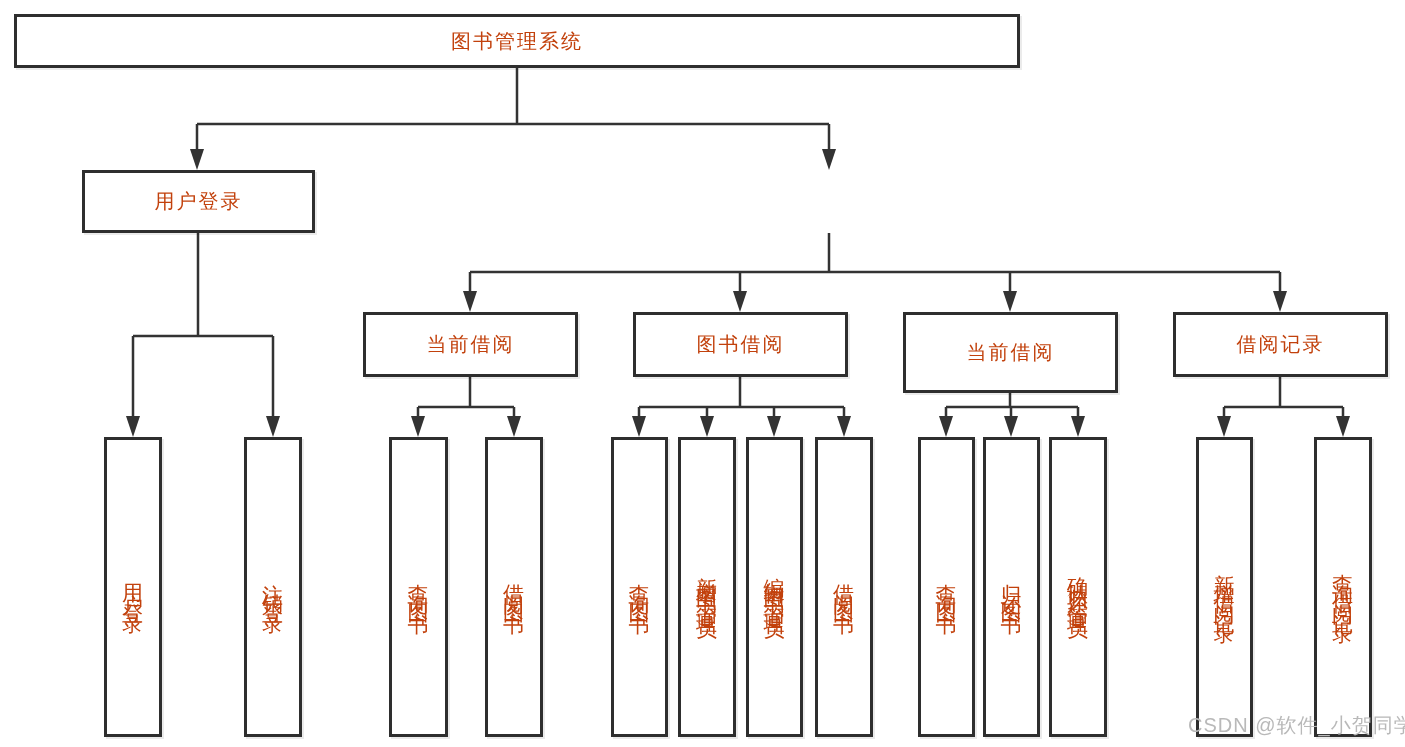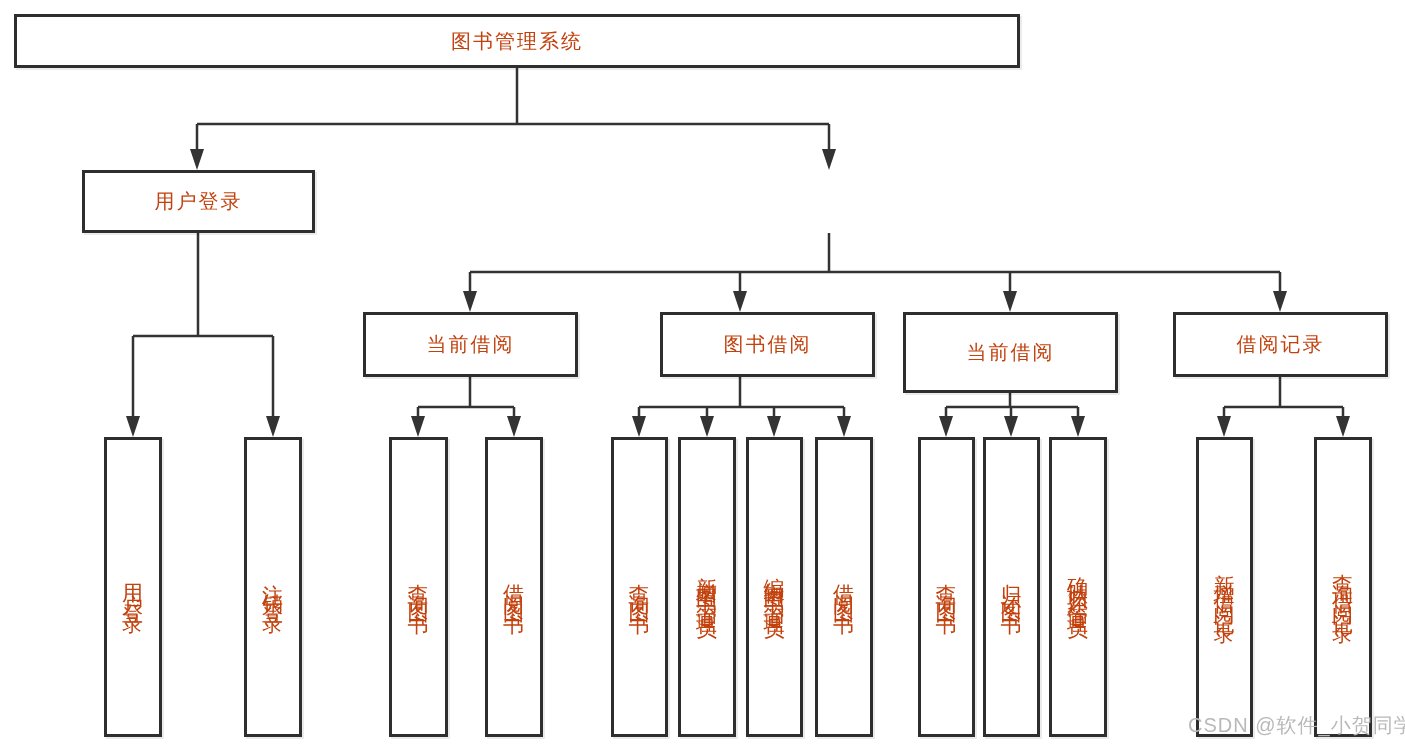--- a/index.html
+++ b/index.html
@@ -95,21 +95,21 @@
     <span>图书管理系统</span>
   </div>
 
   <div class="box hbox" style="left:82px; top:170px; width:233px; height:63px;">
     <span>用户登录</span>
   </div>
 
   <div class="box hbox" style="left:363px; top:312px; width:215px; height:65px;">
     <span>当前借阅</span>
   </div>
-  <div class="box hbox" style="left:633px; top:312px; width:215px; height:65px;margin-left:27px;">
+  <div class="box hbox" style="left:633px; top:312px; width:215px; height:65px;">
     <span>图书借阅</span>
   </div>
   <div class="box hbox" style="left:903px; top:312px; width:215px; height:81px;">
     <span>当前借阅</span>
   </div>
   <div class="box hbox" style="left:1173px; top:312px; width:215px; height:65px;text-align:center;">
     <span>借阅记录</span>
   </div>
 
   <div class="box vbox ls-wide" style="left:104px; top:437px; width:58px; height:300px;">

